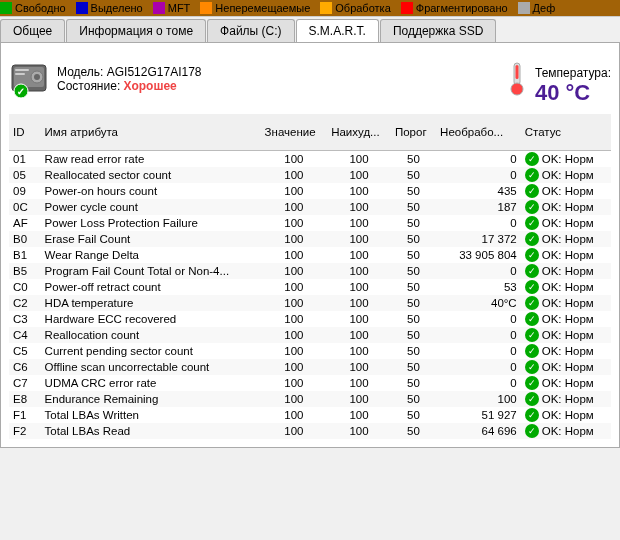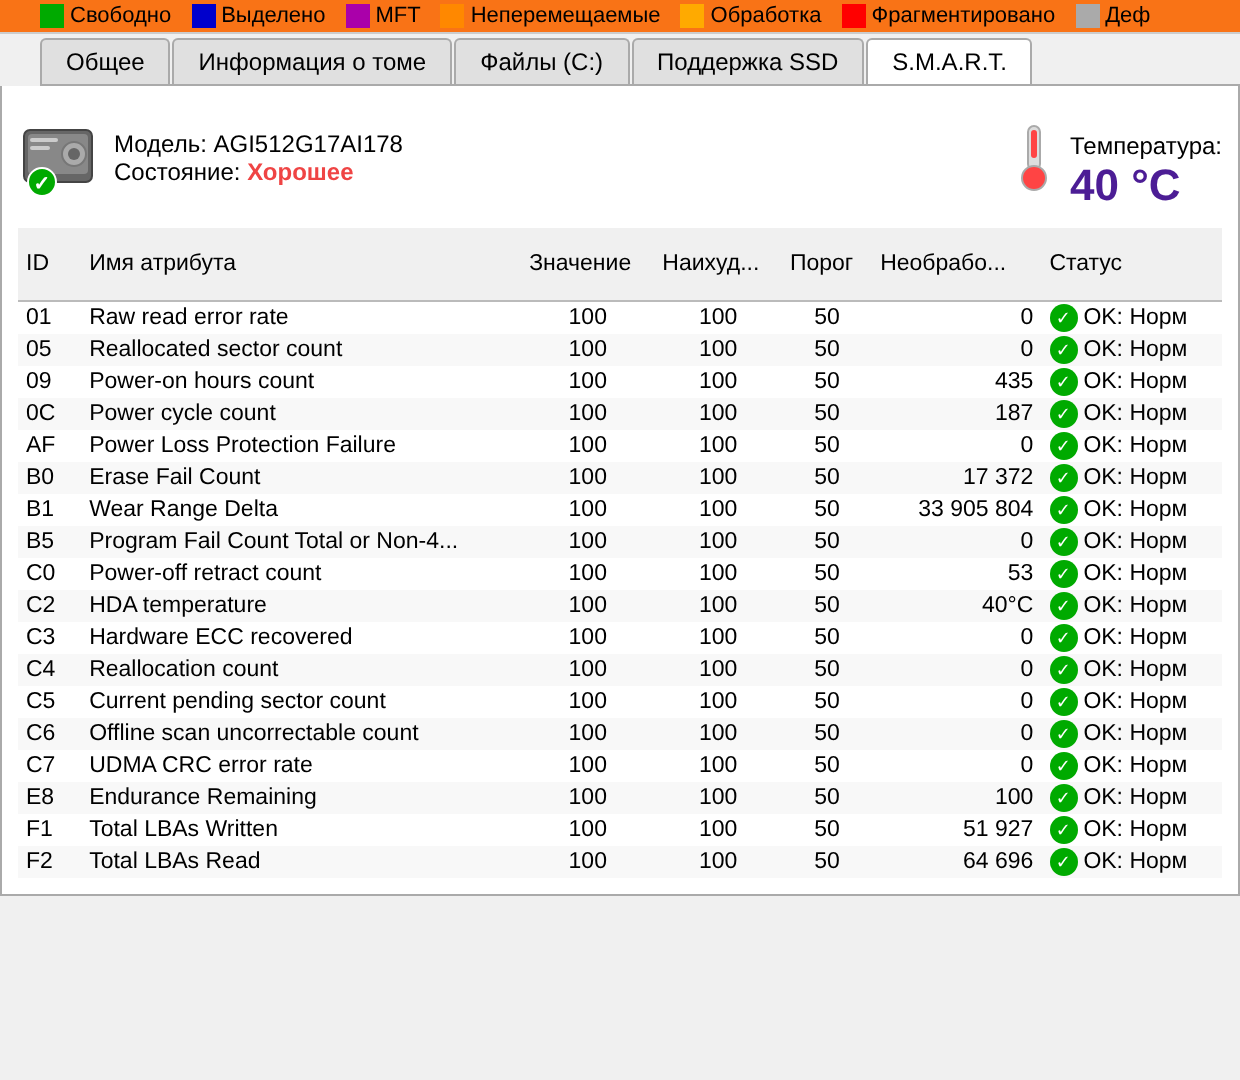--- a/index.html
+++ b/index.html
@@ -9,22 +9,22 @@
       background: #f0f0f0;
       width: 620px;
       height: 540px;
       overflow: hidden;
     }
 
     
     .legend-bar {
       display: flex;
       align-items: flex-start;
-      background: #f97316;
-      padding: 2px 20px;
+      background: #a16207;
+      padding: 2px 0;
       border-bottom: 1px solid #ccc;
       gap: 10px;
       font-size: 11px;
       flex-wrap: wrap;
     }
     .legend-item {
       display: flex;
       align-items: center;
       gap: 3px;
     }
@@ -33,21 +33,20 @@
       height: 12px;
       display: inline-block;
     }
 
     
     .tab-bar {
       display: flex;
       background: #f0f0f0;
       border-bottom: 1px solid #aaa;
       padding-top: 2px;
-      margin-left: 20px;
     }
     .tab {
       padding: 4px 12px;
       border: 1px solid #aaa;
       border-bottom: none;
       background: #e0e0e0;
       cursor: pointer;
       font-size: 12px;
       margin-right: 1px;
       border-radius: 3px 3px 0 0;
@@ -192,22 +191,22 @@
   <div class="legend-item">
     <span class="legend-dot" style="background:#aaaaaa;"></span>
     <span>Деф</span>
   </div>
 </div>
 
 <div class="tab-bar">
   <div class="tab">Общее</div>
   <div class="tab">Информация о томе</div>
   <div class="tab">Файлы (С:)</div>
+  <div class="tab active">S.M.A.R.T.</div>
   <div class="tab">Поддержка SSD</div>
-  <div class="tab active">S.M.A.R.T.</div>
 </div>
 
 <div class="main-content">
 
   <div class="device-info">
     <div class="device-left">
 
       <div class="disk-icon">
         <svg width="40" height="40" viewBox="0 0 40 40">
 

